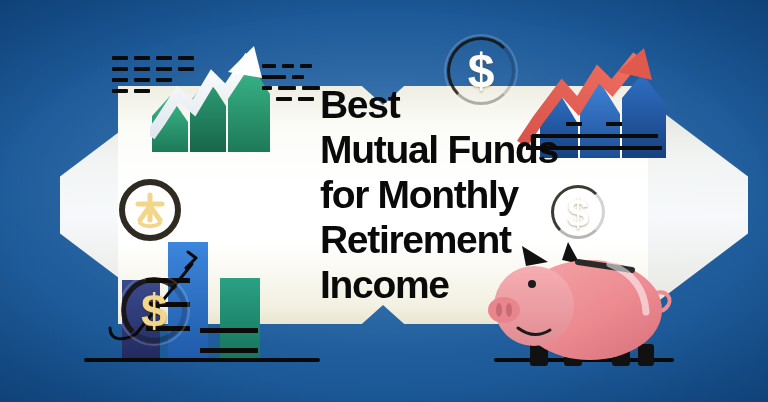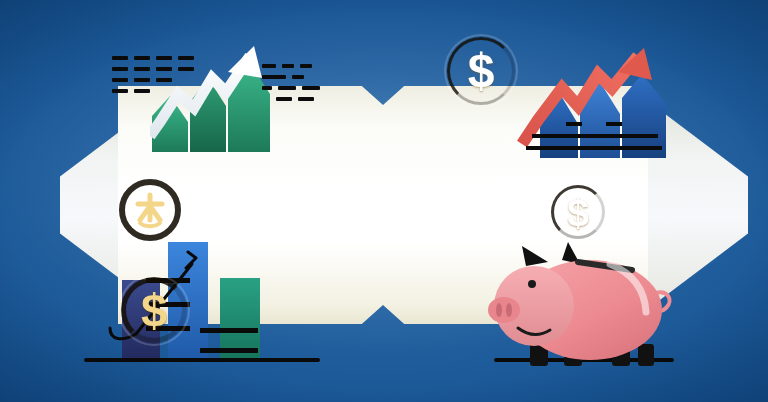--- a/index.html
+++ b/index.html
@@ -297,14 +297,19 @@
 
     <circle cx="50" cy="44" r="4" fill="#1b1b1b"></circle>
 
     <path d="M36 88 q16 12 32 2" stroke="#1b1b1b" stroke-width="3" fill="none" stroke-linecap="round"></path>
 
     <path d="M96 22 L150 30" stroke="#2a2a2a" stroke-width="6" stroke-linecap="round"></path>
 
     <path d="M128 24 q34 14 36 48" stroke="rgba(255,255,255,.55)" stroke-width="7" fill="none" stroke-linecap="round"></path>
   </svg>
 
+  <div class="title">Best
+Mutual Funds
+for Monthly
+Retirement
+Income</div>
 
 </div>
 
 </body></html>

